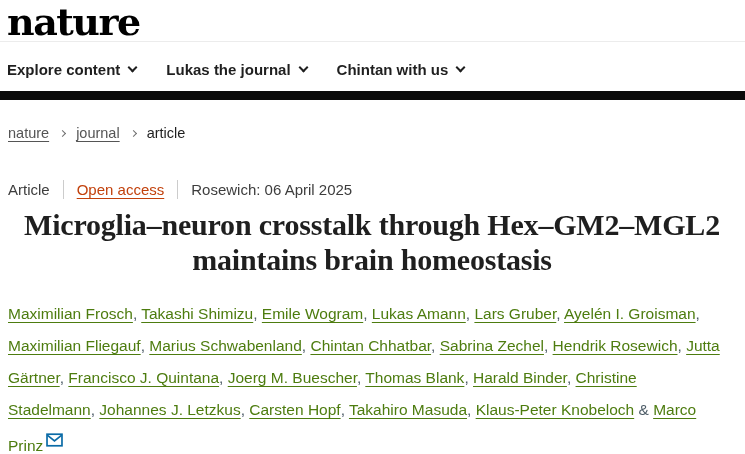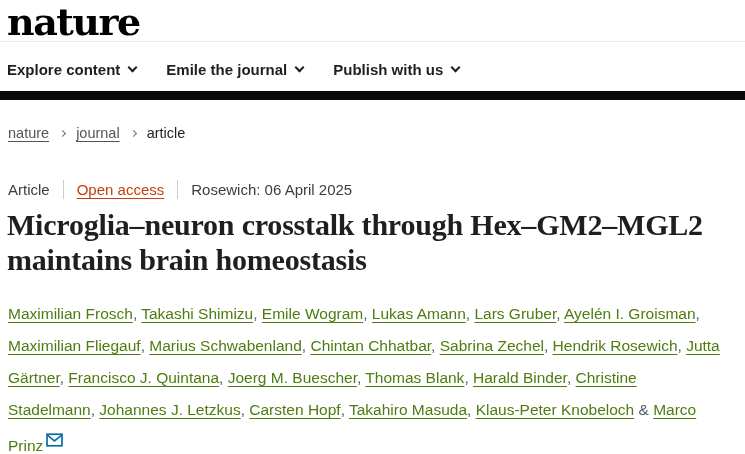--- a/index.html
+++ b/index.html
@@ -45,21 +45,21 @@
   
   .meta-row { margin: 39px 0 0 8px; font-size: 15px; color: #3d3d3d; display: flex; align-items: center; }
   .oa-link { color: #c2410c; text-decoration: underline; text-underline-offset: 3px; cursor: pointer; }
   .vsep { display: inline-block; width: 1px; height: 19px; background: #cccccc; margin: 0 13px; }
 
   
   h1.title {
     margin: 8px 8px 0 7px;
     font-family: "Liberation Serif", serif;
     font-weight: 700; font-size: 30px; line-height: 35px;
-    letter-spacing: -0.2px; color: #1f1f1f; max-width: 738px;
+    letter-spacing: -0.2px; color: #1f1f1f; max-width: 738px; text-align: center;
   }
 
   
   .authors { margin: 21px 8px 0 8px; font-size: 15.5px; line-height: 32px; color: #4c5b66; max-width: 720px; }
   .author-link { color: #4d7c0f; text-decoration: underline; text-underline-offset: 3px; text-decoration-thickness: 1px; cursor: pointer; }
   .author-sep { color: #4c5b66; }
   .email-icon-wrap { display: inline-block; vertical-align: 4px; margin-left: 3px; cursor: pointer; }
 </style>
 </head>
 <body>
@@ -69,25 +69,25 @@
   <header>
     <div class="logo-row">
       <span class="logo">nature</span>
     </div>
     <nav class="main-nav" id="main-nav">
         <button class="nav-item">
           <span>Explore content</span>
           <span class="chev-down"></span>
         </button>
         <button class="nav-item">
-          <span>Emile the journal</span>
+          <span>Lukas the journal</span>
           <span class="chev-down"></span>
         </button>
         <button class="nav-item">
-          <span>Publish with us</span>
+          <span>Chintan with us</span>
           <span class="chev-down"></span>
         </button>
       </nav>
     <div class="black-bar"></div>
   </header>
 
   <nav class="breadcrumb" id="breadcrumb">
       <a class="crumb-link">nature</a>
       <span class="chev-right"></span>
       <a class="crumb-link">journal</a>

